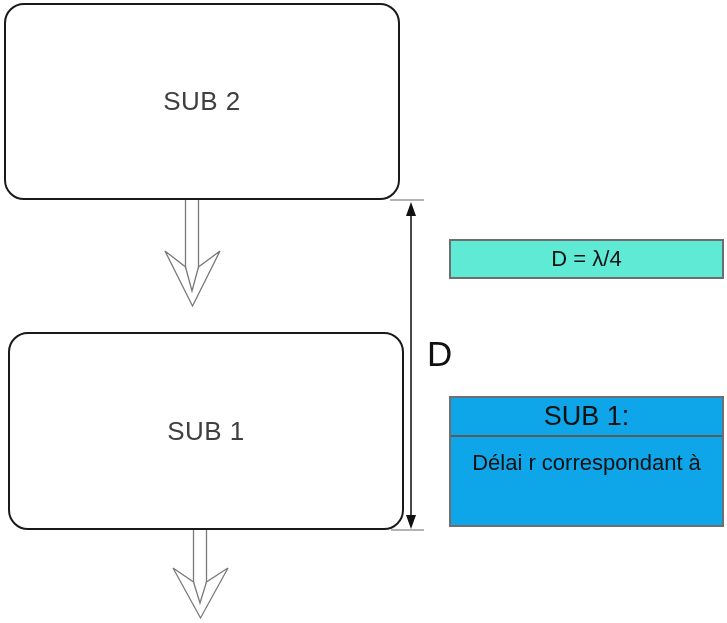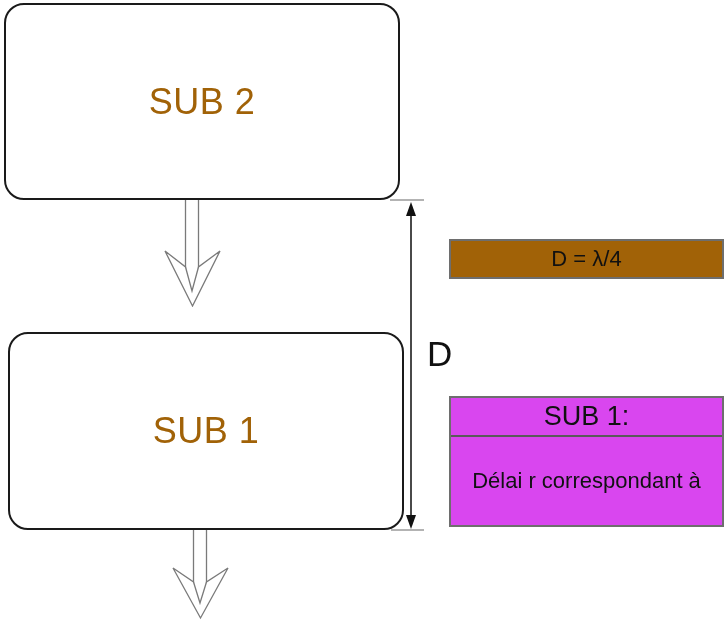--- a/index.html
+++ b/index.html
@@ -20,23 +20,23 @@
     background: #ffffff;
     border: 2px solid #1a1a1a;
     border-radius: 20px;
     display: flex;
     align-items: center;
     justify-content: center;
   }
   .flowbox.sub2 { left: 4px; top: 3px; width: 396px; height: 197px; }
   .flowbox.sub1 { left: 8px; top: 332px; width: 396px; height: 198px; }
   .flowbox-label {
-    font-size: 36px;
+    font-size: 26px;
     letter-spacing: 0.5px;
-    color: #a16207;
+    color: #404040;
   }
 
   
   .arrow { position: absolute; }
   .arrow.arrow1 { left: 160px; top: 200px; }
   .arrow.arrow2 { left: 168px; top: 530px; }
   .arrow line { stroke: #7a7a7a; stroke-width: 1.3; }
   .arrow polygon { fill: #ffffff; stroke: #7a7a7a; stroke-width: 1.3; stroke-linejoin: miter; }
 
   
@@ -68,43 +68,43 @@
     line-height: 35px;
     color: #111;
   }
 
   
   .formula-box {
     position: absolute;
     left: 449px; top: 239px;
     width: 275px; height: 40px;
     border: 2px solid #6e6e6e;
-    background: #a16207;
+    background: #5eead4;
     display: flex;
     align-items: center;
     justify-content: center;
     font-size: 22px;
   }
   .info-box {
     position: absolute;
     left: 449px; top: 396px;
     width: 275px; height: 131px;
     border: 2px solid #6e6e6e;
-    background: #d946ef;
+    background: #0ea5e9;
   }
   .info-header {
     height: 39px;
     border-bottom: 2px solid #5a5a5a;
     display: flex;
     align-items: center;
     justify-content: center;
     font-size: 27px;
   }
   .info-body {
-    padding-top: 29px;
+    padding-top: 11px;
     text-align: center;
     font-size: 22px;
     line-height: 30px;
   }
 </style>
 </head>
 <body>
 
 <div class="canvas">
 

